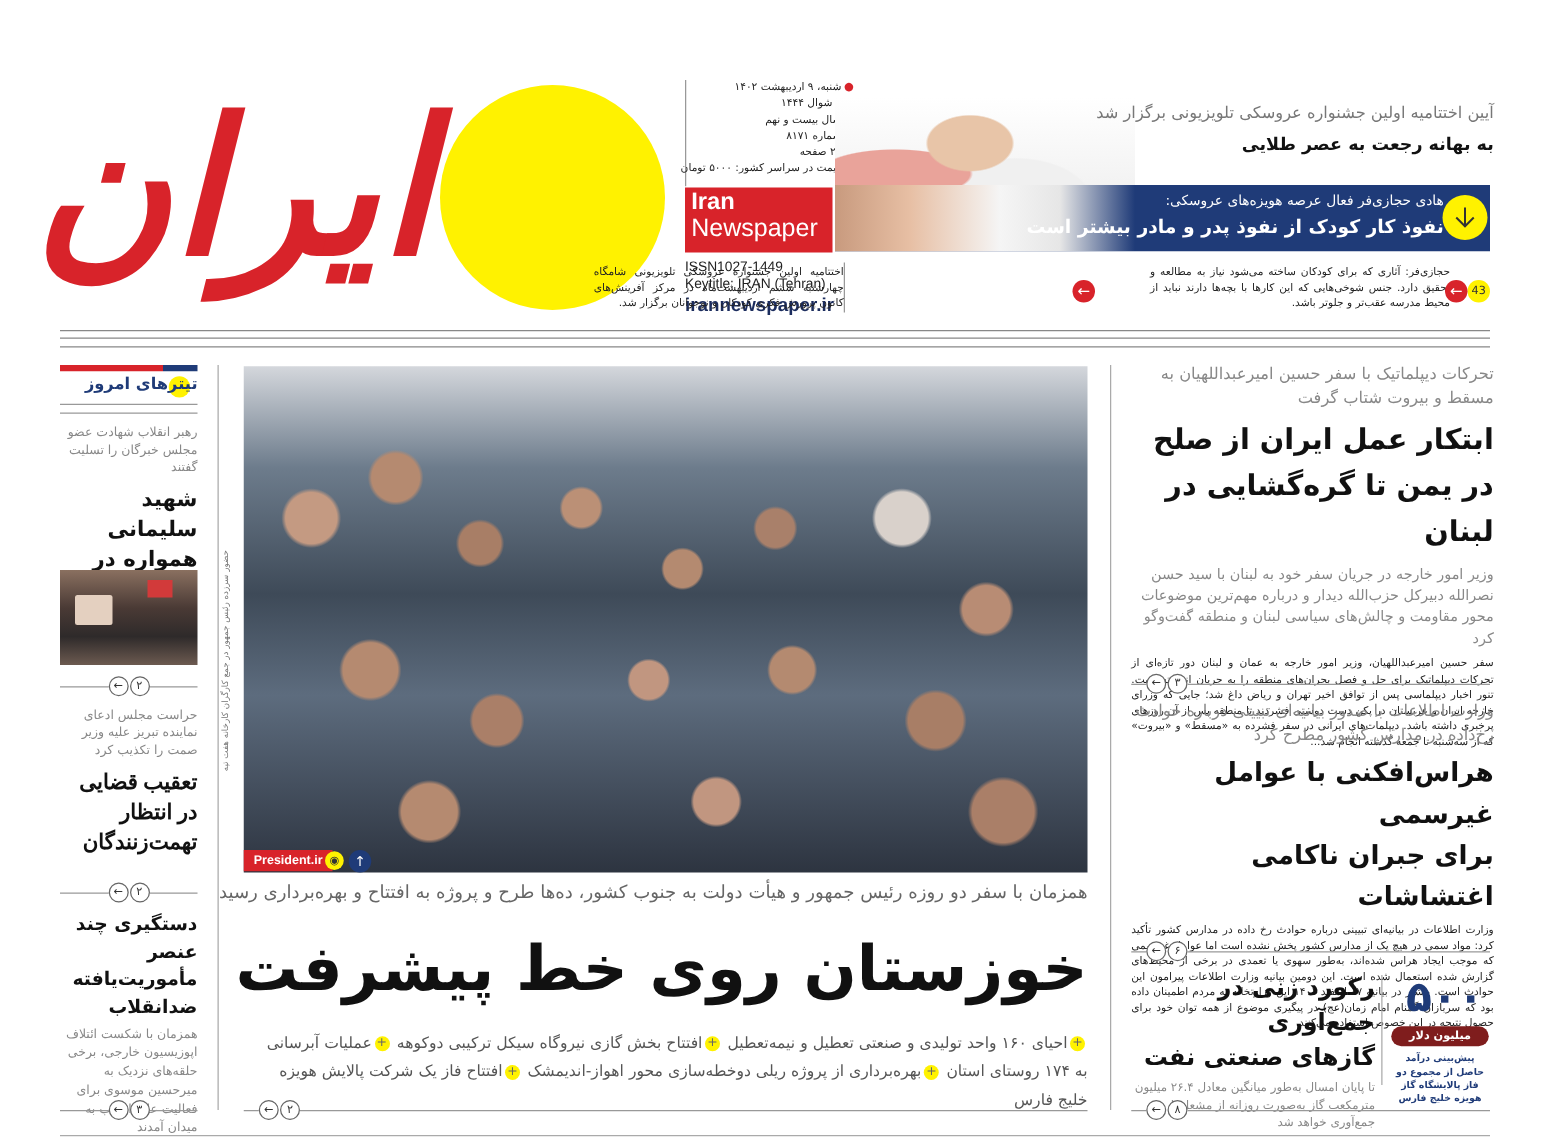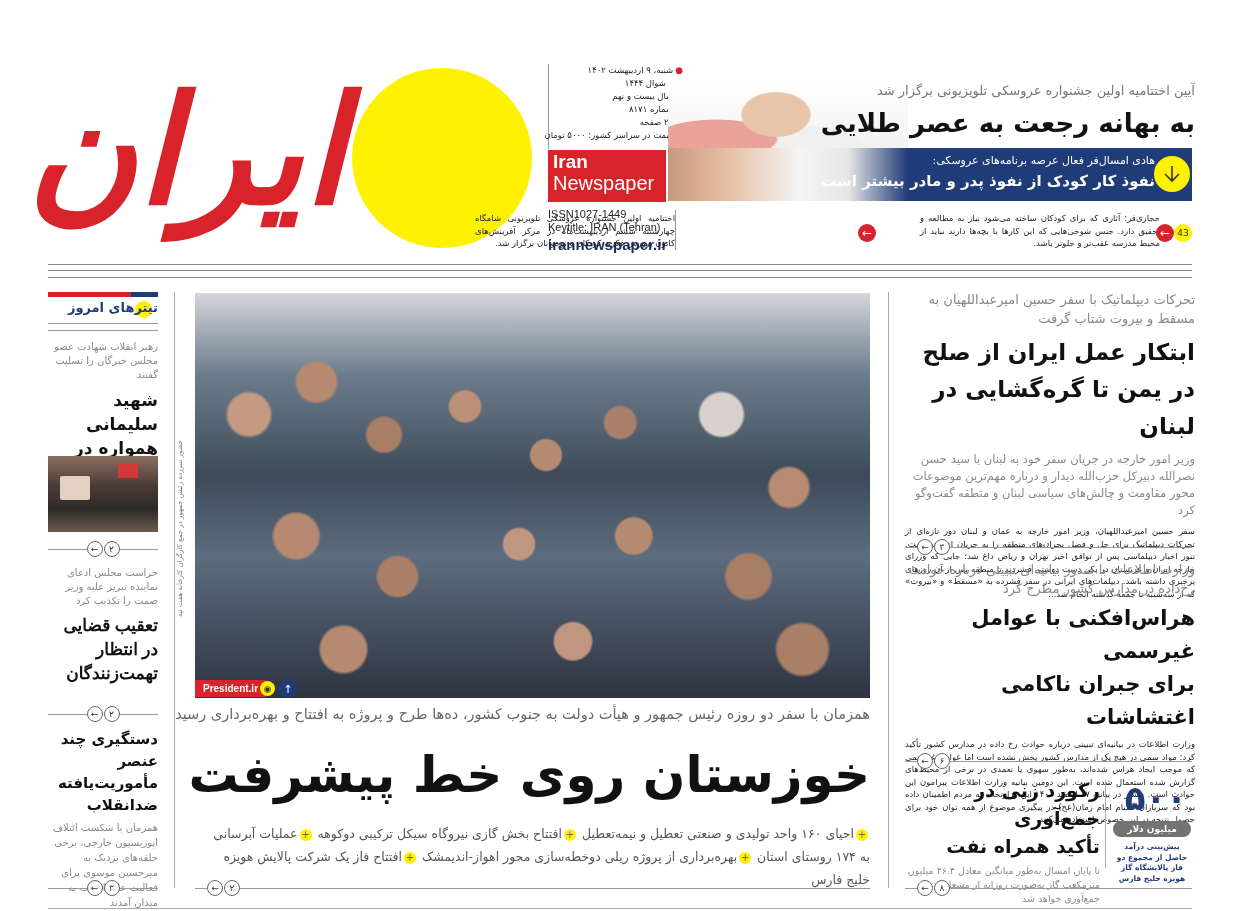--- a/index.html
+++ b/index.html
@@ -22,21 +22,21 @@
   .issn { left: 548px; top: 208px; direction: ltr; text-align: left; font-family: "Liberation Sans", sans-serif; font-size: 11px; line-height: 13px; color: #222; }
   .site { left: 548px; top: 236px; direction: ltr; font-family: "Liberation Sans", sans-serif; font-weight: bold; font-size: 15px; color: #1c2d5e; }
 
   
   .promo-photo { left: 668px; top: 78px; width: 240px; height: 122px;
     background: radial-gradient(ellipse at 45% 30%, #e8c5a8 0 18%, transparent 19%),
                 radial-gradient(ellipse at 20% 50%, #e9a39a 0 22%, transparent 23%),
                 radial-gradient(ellipse at 60% 70%, #f0f0f0 0 30%, transparent 31%),
                 linear-gradient(180deg, #ffffff 0%, #f2f2f2 60%, #e8e8e8 100%); }
   .promo-kicker { right: 50px; top: 83px; font-size: 13px; color: #777; white-space: nowrap; }
-  .promo-title { right: 50px; top: 108px; font-size: 26px; font-weight: bold; color: #111; white-space: nowrap; }
+  .promo-title { right: 50px; top: 108px; font-size: 14px; font-weight: bold; color: #111; white-space: nowrap; }
   .promo-band { left: 668px; top: 148px; width: 524px; height: 53px; background: #1f3b78; }
   .promo-band-photo { left: 668px; top: 148px; width: 240px; height: 53px;
     background: linear-gradient(90deg, #c89a7e 0%, #e7bfa4 25%, #f5f5f5 55%, #e6e6e6 75%, rgba(31,59,120,0) 100%); }
   .promo-band-sub { right: 90px; top: 154px; font-size: 11px; color: #ffffff; white-space: nowrap; }
   .promo-band-title { right: 90px; top: 172px; font-size: 15px; font-weight: bold; color: #ffffff; white-space: nowrap; }
   .promo-arrow { right: 55px; top: 156px; width: 36px; height: 36px; border-radius: 50%; background: #fff200; display: flex; align-items: center; justify-content: center; }
 
   .teaser { font-size: 8.5px; color: #222; line-height: 12.5px; text-align: justify; direction: rtl; }
   .teaser-1 { right: 85px; top: 212px; width: 240px; }
   .teaser-2 { right: 570px; top: 212px; width: 200px; }
@@ -99,21 +99,21 @@
   .bullets .plus { display: inline-block; width: 12px; height: 12px; border-radius: 50%; background: #fff200; color: #666; font-size: 10px; line-height: 12px; text-align: center; margin: 0 2px; vertical-align: middle; }
 
   
   .rcol { right: 50px; width: 290px; text-align: right; }
   .r-kicker { font-size: 13px; color: #888; line-height: 19px; }
   .r-title { font-size: 23px; font-weight: bold; color: #111; line-height: 37px; }
   .r-deck { font-size: 11.5px; color: #888; line-height: 17px; }
   .r-body { font-size: 8.5px; color: #222; line-height: 12.5px; text-align: justify; }
 
   .stat-num { left: 1117px; top: 778px; width: 70px; font-size: 34px; font-weight: bold; color: #1f3b78; text-align: right; direction: rtl; }
-  .stat-pill { left: 1113px; top: 821px; width: 78px; height: 16px; border-radius: 8px; background: #737373; color: #fff; font-size: 9px; text-align: center; line-height: 16px; font-weight: bold; }
+  .stat-pill { left: 1113px; top: 821px; width: 78px; height: 16px; border-radius: 8px; background: #7f1d1d; color: #fff; font-size: 9px; text-align: center; line-height: 16px; font-weight: bold; }
   .stat-caption { left: 1113px; top: 842px; width: 78px; font-size: 7.5px; font-weight: bold; color: #1f3b78; text-align: center; line-height: 10.5px; }
   .bottom-rule { left: 48px; top: 908px; width: 1144px; height: 1px; background: #aaa; }
 </style>
 </head>
 <body>
 
 <div class="abs logo-text">ایران</div>
 <div class="abs sun"></div>
 
 <div class="abs meta-box">
@@ -133,21 +133,21 @@
   <div>ISSN1027-1449</div>
   <div>Keytitle: IRAN (Tehran)</div>
 </div>
 <div class="abs site">irannewspaper.ir</div>
 
 <div class="abs promo-photo"></div>
 <div class="abs promo-kicker">آیین اختتامیه اولین جشنواره عروسکی تلویزیونی برگزار شد</div>
 <div class="abs promo-title">به بهانه رجعت به عصر طلایی</div>
 <div class="abs promo-band"></div>
 <div class="abs promo-band-photo"></div>
-<div class="abs promo-band-sub">هادی امسال‌فر فعال عرصه برنامه‌های عروسکی:</div>
+<div class="abs promo-band-sub">هادی حجازی‌فر فعال عرصه هویزه‌های عروسکی:</div>
 <div class="abs promo-band-title">نفوذ کار کودک از نفوذ پدر و مادر بیشتر است</div>
 <div class="abs promo-arrow">
   <svg width="22" height="22" viewBox="0 0 22 22">
       <path d="M11 3 V18 M4 11 L11 18 L18 11" stroke="#333" stroke-width="1.6" fill="none"></path>
     </svg>
 </div>
 
 <div class="abs teaser teaser-1">حجازی‌فر: آثاری که برای کودکان ساخته می‌شود نیاز به مطالعه و تحقیق دارد. جنس شوخی‌هایی که این کارها با بچه‌ها دارند نباید از محیط مدرسه عقب‌تر و جلوتر باشد.</div>
 <div class="abs page-yellow" style="left:1174px; top:224px;">43</div>
 <div class="abs red-arrow" style="left:1156px; top:224px;">←</div>
@@ -244,21 +244,21 @@
 </div>
 <div class="abs pref" style="left:905px; top:753px; width:287px;">
   <div style="width:12px; height:1px; background:#999;"></div>
   <div class="circ">←</div>
   <div class="circ">۶</div>
   <div class="line"></div>
 </div>
 
 <div class="abs" style="right:145px; top:776px; width:195px; text-align:right;">
   <div class="r-title" style="font-size:19px; line-height:28px;">رکورد زنی در جمع‌آوری</div>
-  <div class="r-title" style="font-size:19px; line-height:28px;">تأکید همراه نفت</div>
+  <div class="r-title" style="font-size:19px; line-height:28px;">گازهای صنعتی نفت</div>
   <div class="r-deck" style="font-size:9.5px; line-height:14px; margin-top:4px;">تا پایان امسال به‌طور میانگین معادل ۲۶.۴ میلیون مترمکعب گاز به‌صورت روزانه از مشعل‌ها جمع‌آوری خواهد شد</div>
 </div>
 <div class="abs vrule" style="left:1105px; top:780px; height:88px;"></div>
 <div class="abs stat-num">۵۰۰</div>
 <div class="abs stat-pill">میلیون دلار</div>
 <div class="abs stat-caption">پیش‌بینی درآمد حاصل از مجموع دو فاز پالایشگاه گاز هویزه خلیج فارس</div>
 <div class="abs pref" style="left:905px; top:880px; width:287px;">
   <div style="width:12px; height:1px; background:#999;"></div>
   <div class="circ">←</div>
   <div class="circ">۸</div>

